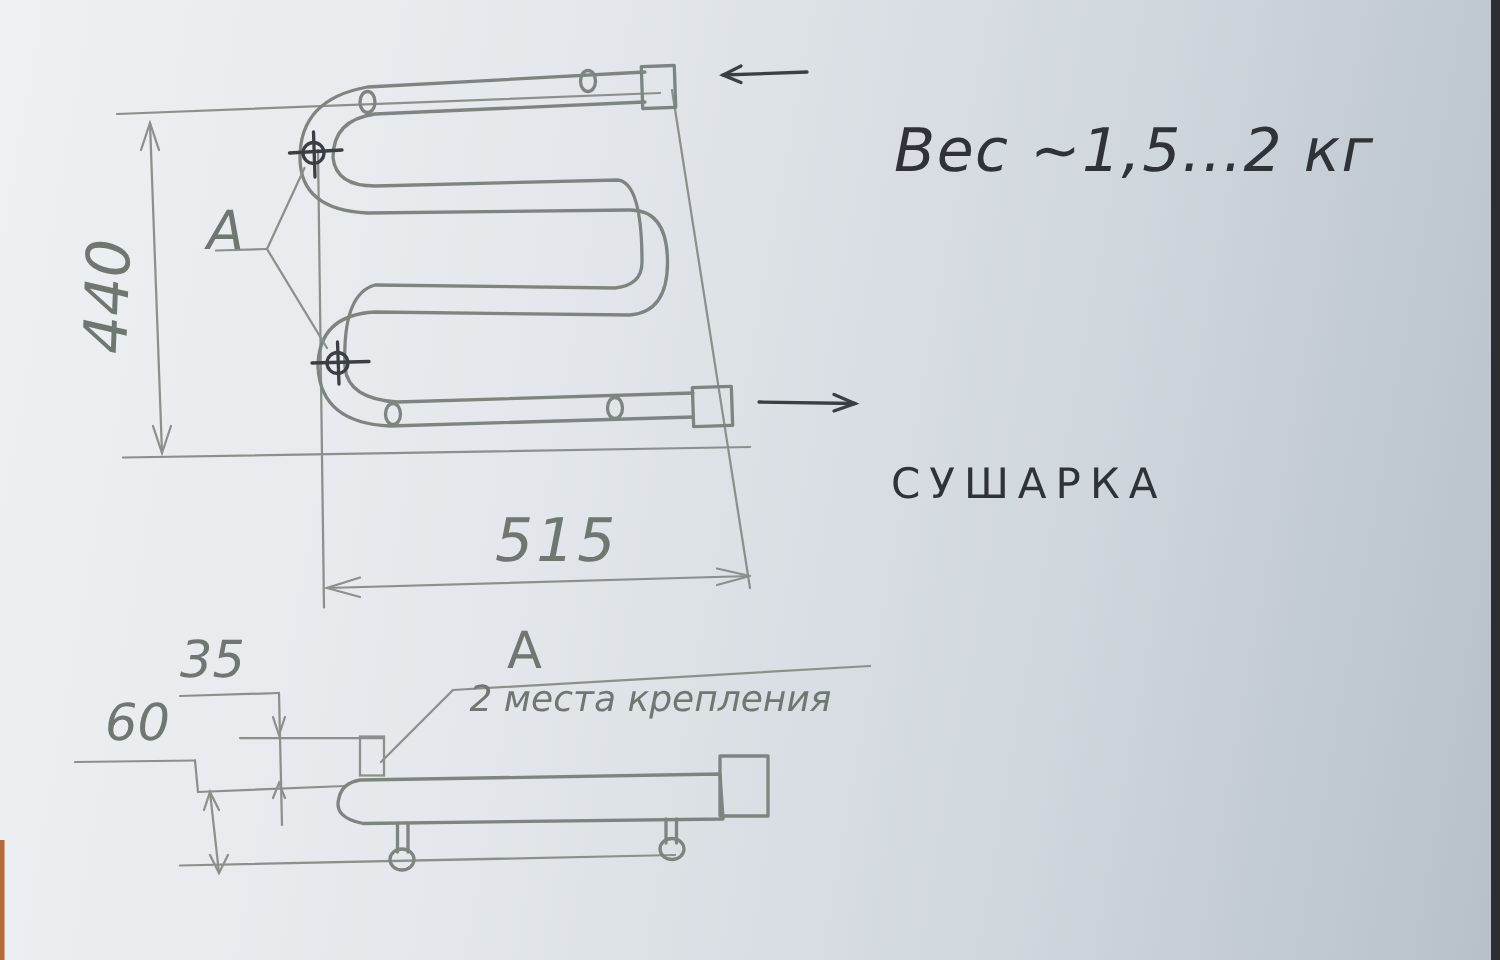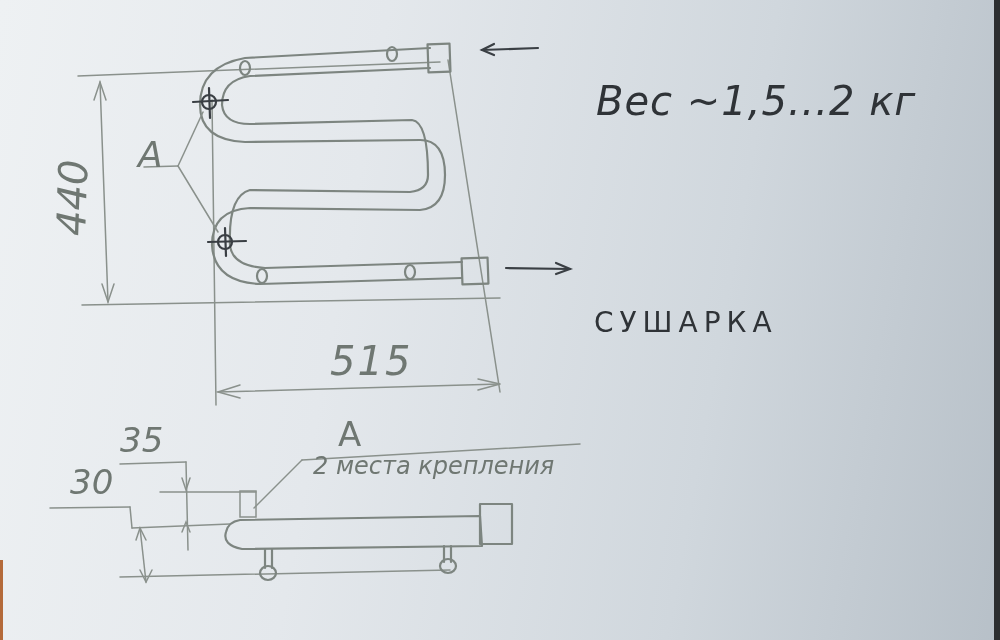--- a/index.html
+++ b/index.html
@@ -114,16 +114,16 @@
       <line class="pencil-thin" x1="302" y1="460" x2="580" y2="444"></line>
     </g>
   </svg>
 
   <div class="label pencil-text dim-440">440</div>
   <div class="label pencil-text lbl-a1">А</div>
   <div class="label pencil-text dim-515">515</div>
   <div class="label ink-text weight">Вес ~1,5...2 кг</div>
   <div class="label ink-text title">СУШАРКА</div>
   <div class="label pencil-text dim-35">35</div>
-  <div class="label pencil-text dim-80">30</div>
+  <div class="label pencil-text dim-80">60</div>
   <div class="label pencil-text lbl-a2">А</div>
   <div class="label pencil-text mount-note">2 места крепления</div>
 </div>
 
 </body></html>

